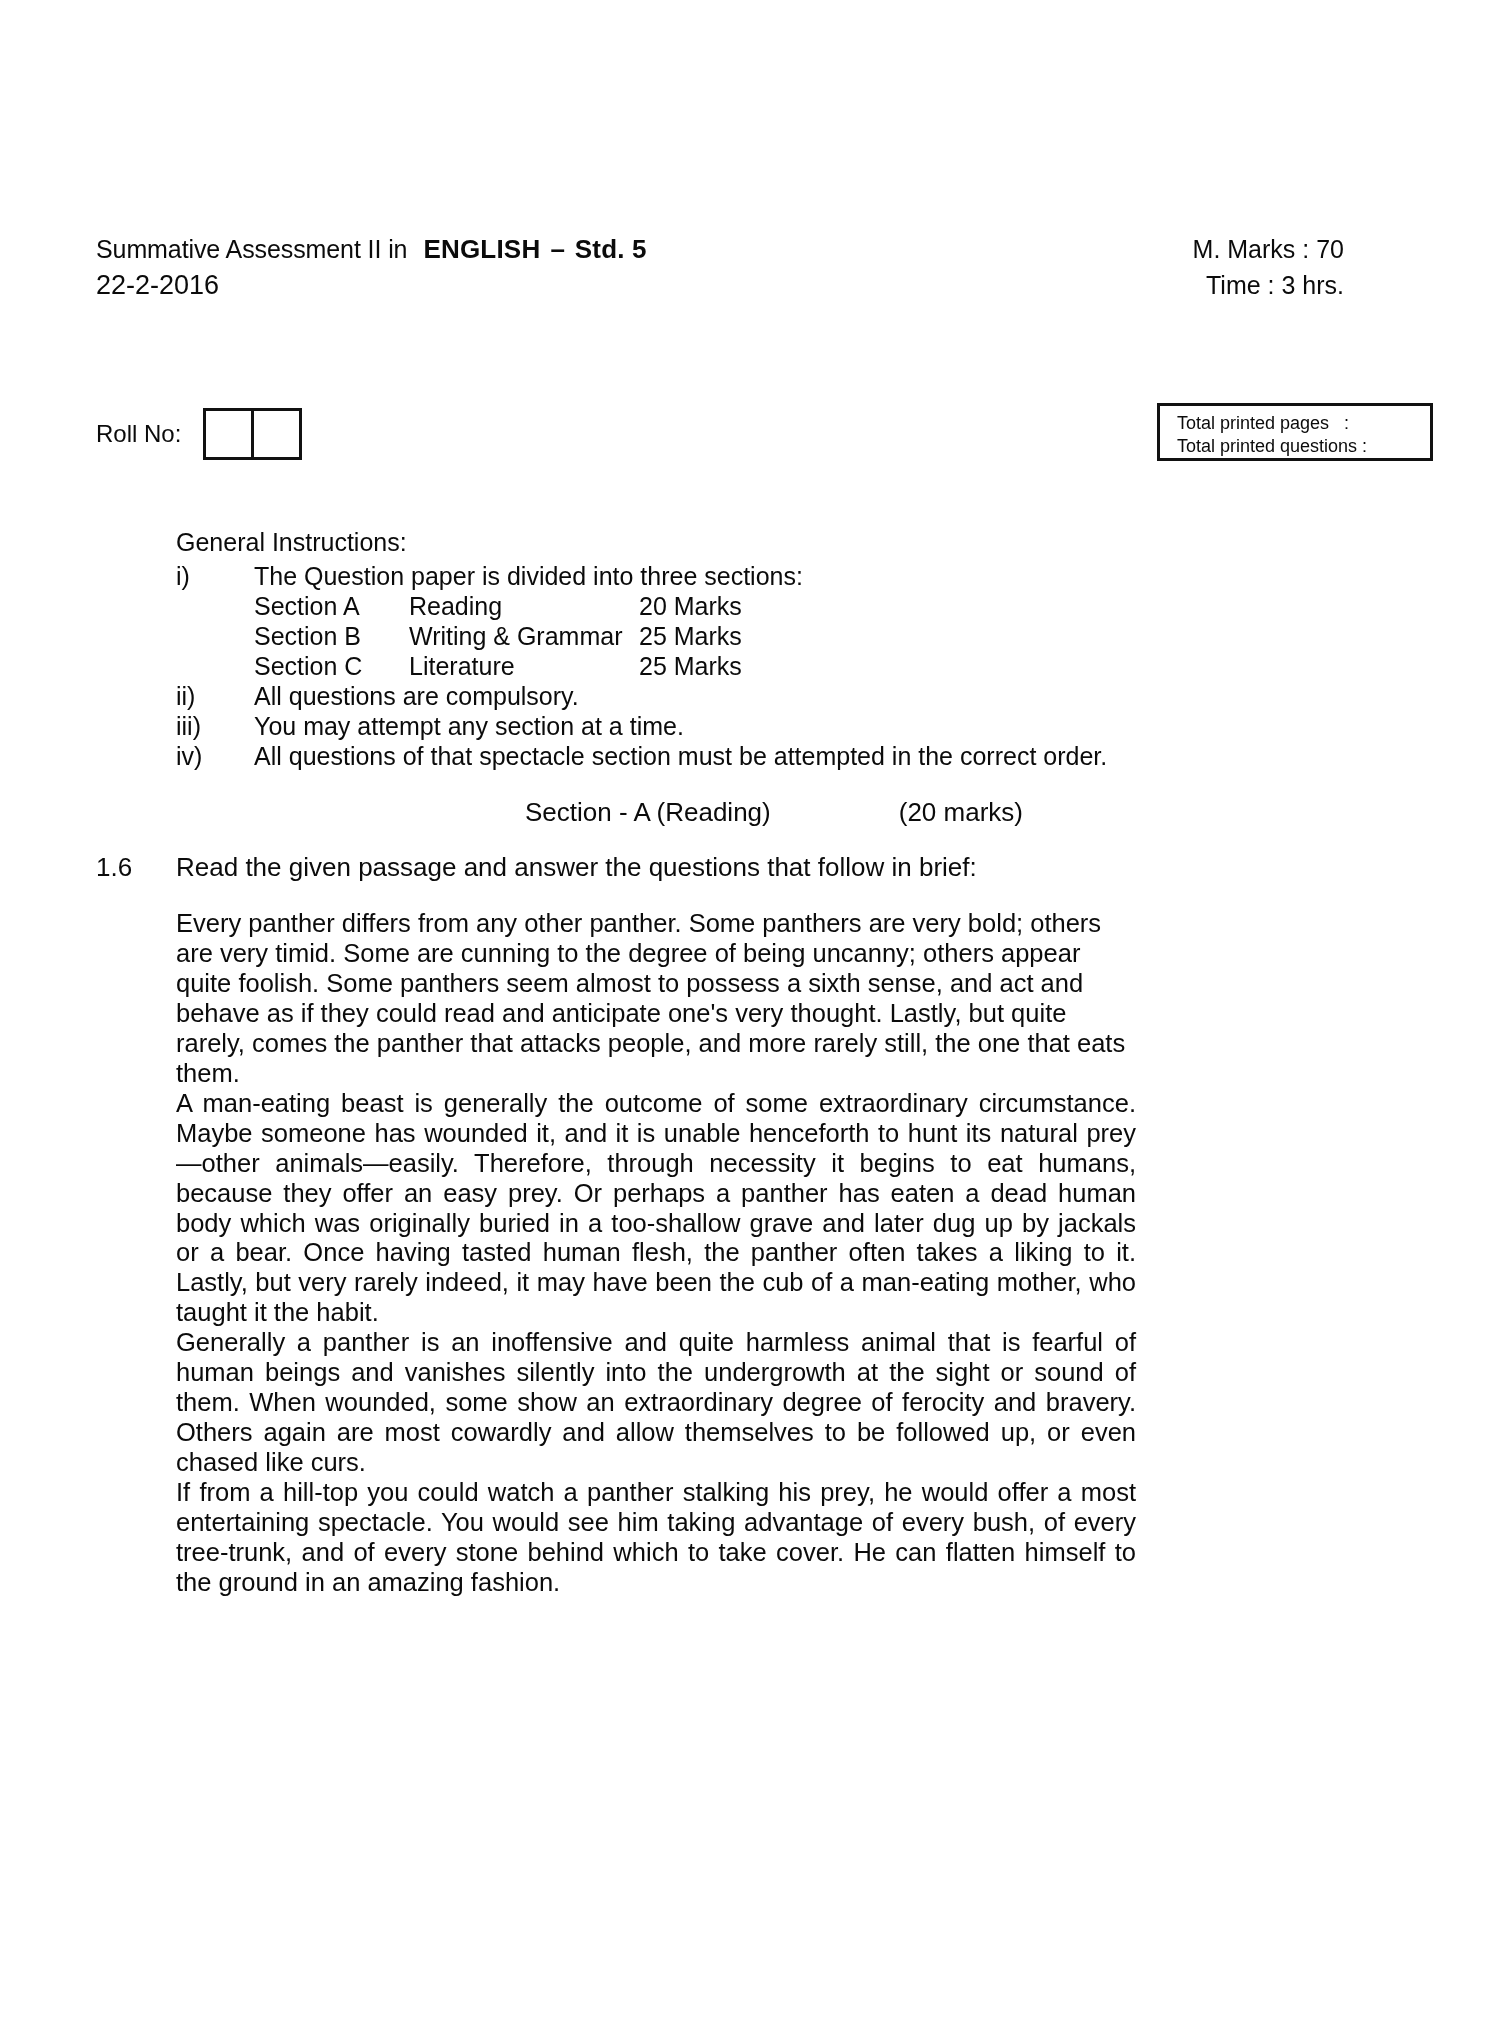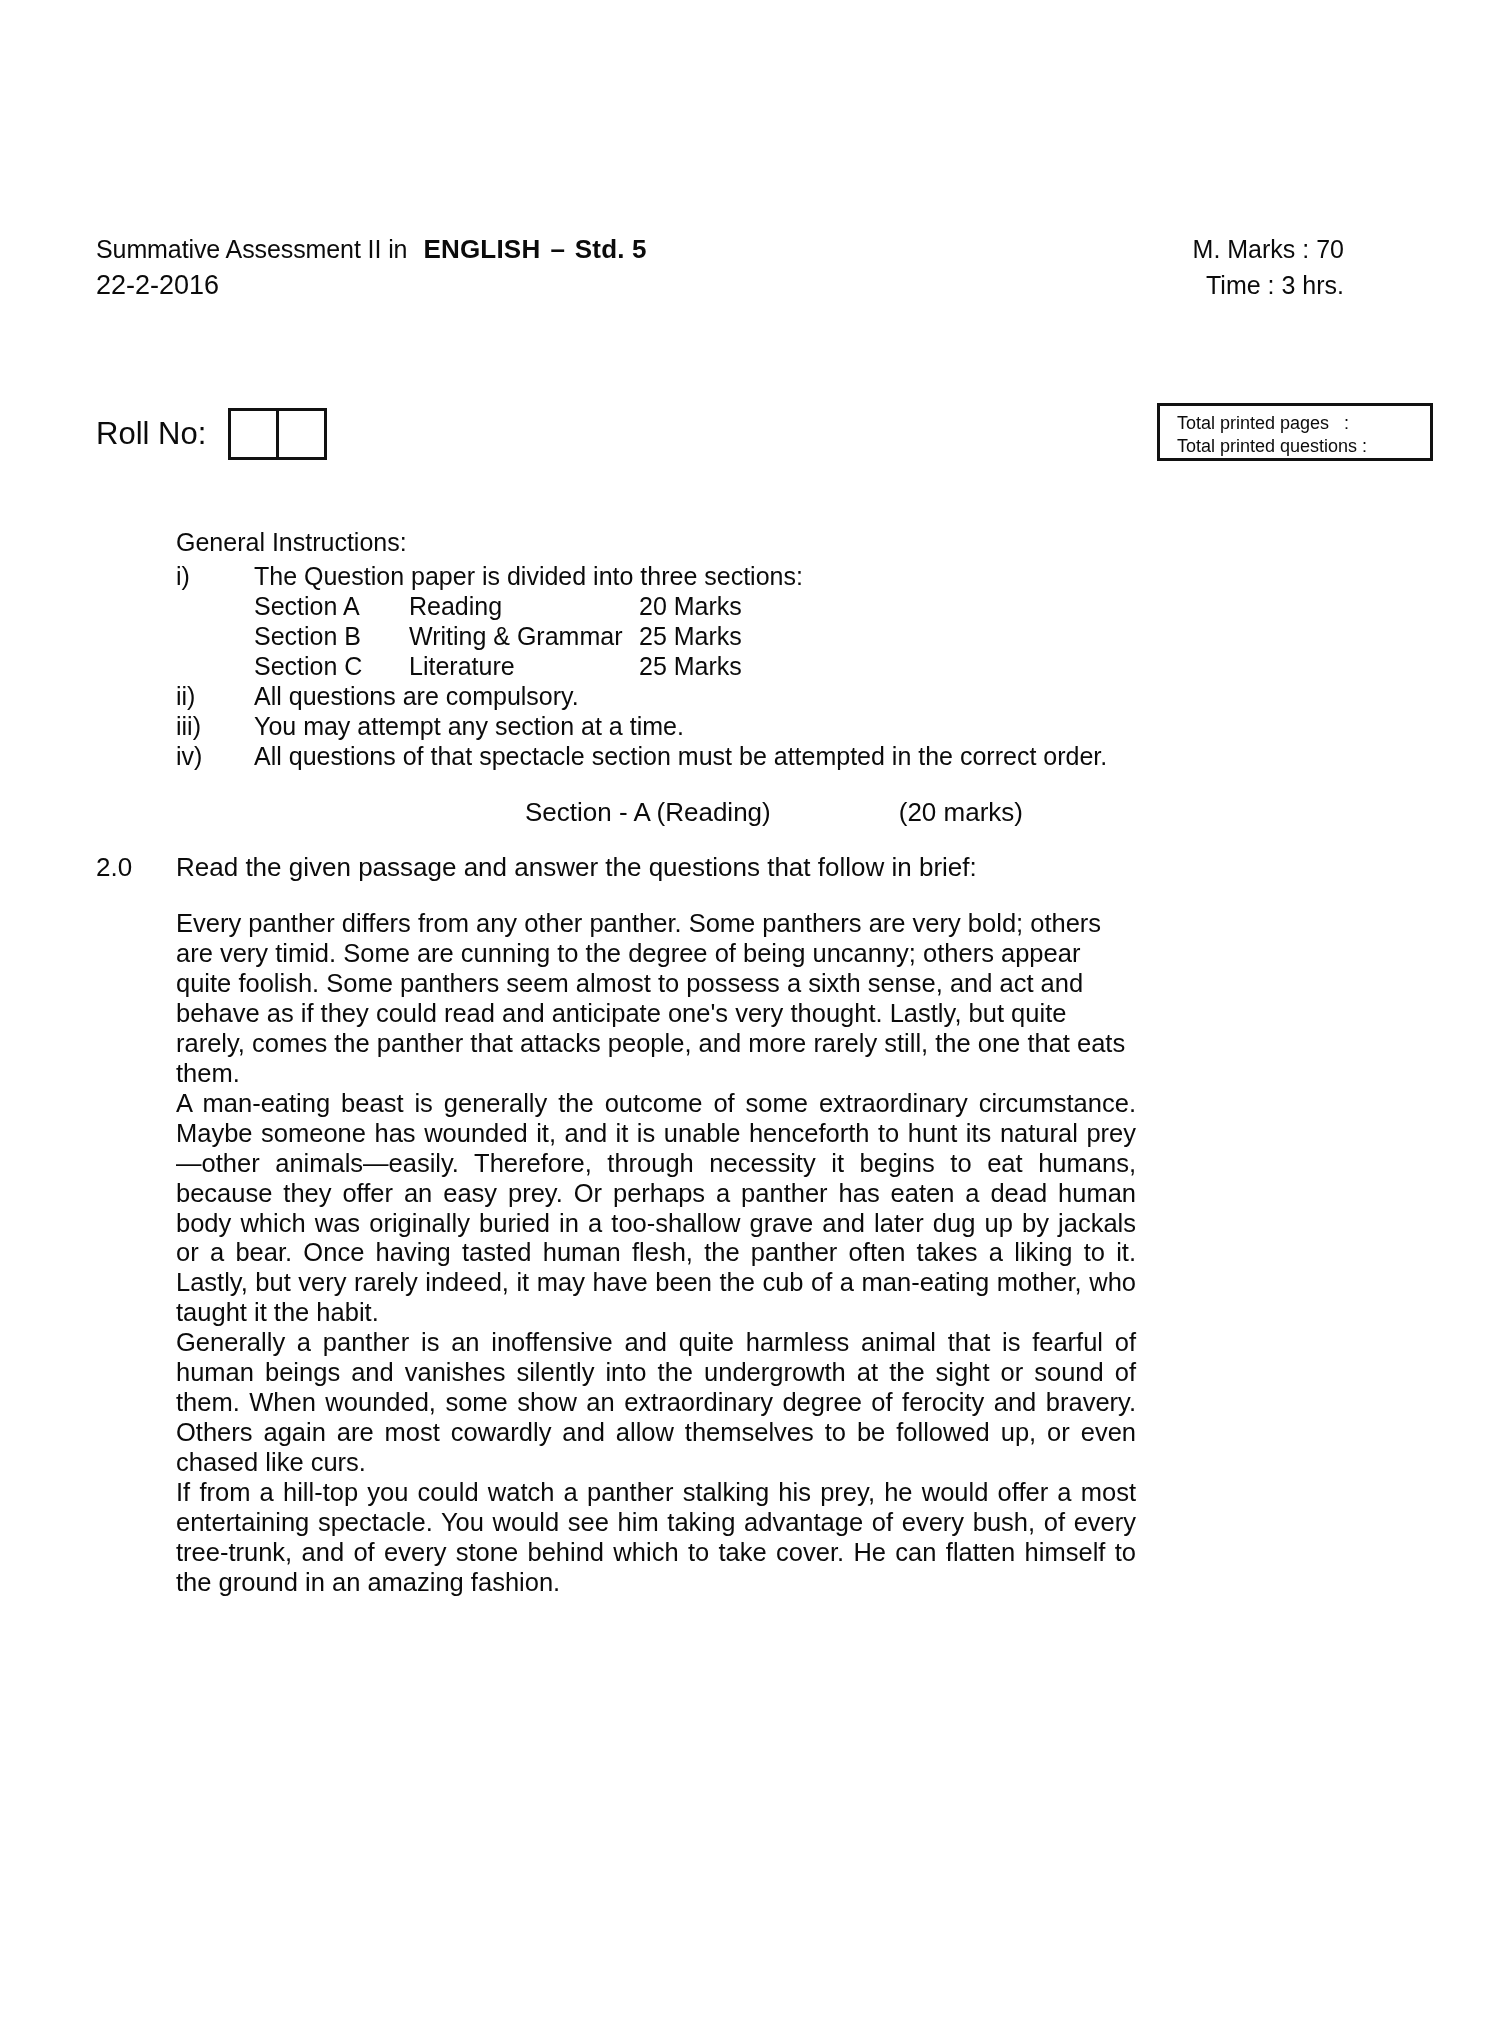--- a/index.html
+++ b/index.html
@@ -77,21 +77,21 @@
 
   
   .rollno-wrap {
     position: absolute;
     left: 96px;
     top: 408px;
     display: flex;
     align-items: center;
   }
   .rollno-label {
-    font-size: 31px;
+    font-size: 24px;
     margin-right: 22px;
   }
   .rollno-grid {
     display: flex;
     border: 3px solid #111;
   }
   .rollno-cell {
     width: 45px;
     height: 46px;
     border-right: 3px solid #111;
@@ -255,21 +255,21 @@
       <div class="gi-num">iv)</div>
       <div class="gi-text">All questions of that spectacle section must be attempted in the correct order.</div>
     </div>
 
     <div class="section-title-row" style="position:static; margin-top:26px; margin-left:-80px;">
       <div class="section-title">Section - A (Reading)</div>
       <div class="section-marks">(20 marks)</div>
     </div>
 
     <div class="q-row" style="position:static; margin-top:24px; margin-left:-80px;">
-      <div class="q-num">2.0</div>
+      <div class="q-num">1.6</div>
       <div class="q-text">Read the given passage and answer the questions that follow in brief:</div>
     </div>
 
     <div class="passage" style="position:static; width:960px; margin-top:26px;">
       <p class="flush">Every panther differs from any other panther. Some panthers are very bold; others are very timid. Some are cunning to the degree of being uncanny; others appear quite foolish. Some panthers seem almost to possess a sixth sense, and act and behave as if they could read and anticipate one's very thought. Lastly, but quite rarely, comes the panther that attacks people, and more rarely still, the one that eats them.</p>
       <p>A man-eating beast is generally the outcome of some extraordinary circumstance. Maybe someone has wounded it, and it is unable henceforth to hunt its natural prey—other animals—easily. Therefore, through necessity it begins to eat humans, because they offer an easy prey. Or perhaps a panther has eaten a dead human body which was originally buried in a too-shallow grave and later dug up by jackals or a bear. Once having tasted human flesh, the panther often takes a liking to it. Lastly, but very rarely indeed, it may have been the cub of a man-eating mother, who taught it the habit.</p>
       <p>Generally a panther is an inoffensive and quite harmless animal that is fearful of human beings and vanishes silently into the undergrowth at the sight or sound of them. When wounded, some show an extraordinary degree of ferocity and bravery. Others again are most cowardly and allow themselves to be followed up, or even chased like curs.</p>
       <p>If from a hill-top you could watch a panther stalking his prey, he would offer a most entertaining spectacle. You would see him taking advantage of every bush, of every tree-trunk, and of every stone behind which to take cover. He can flatten himself to the ground in an amazing fashion.</p>
     </div>
   </div>

